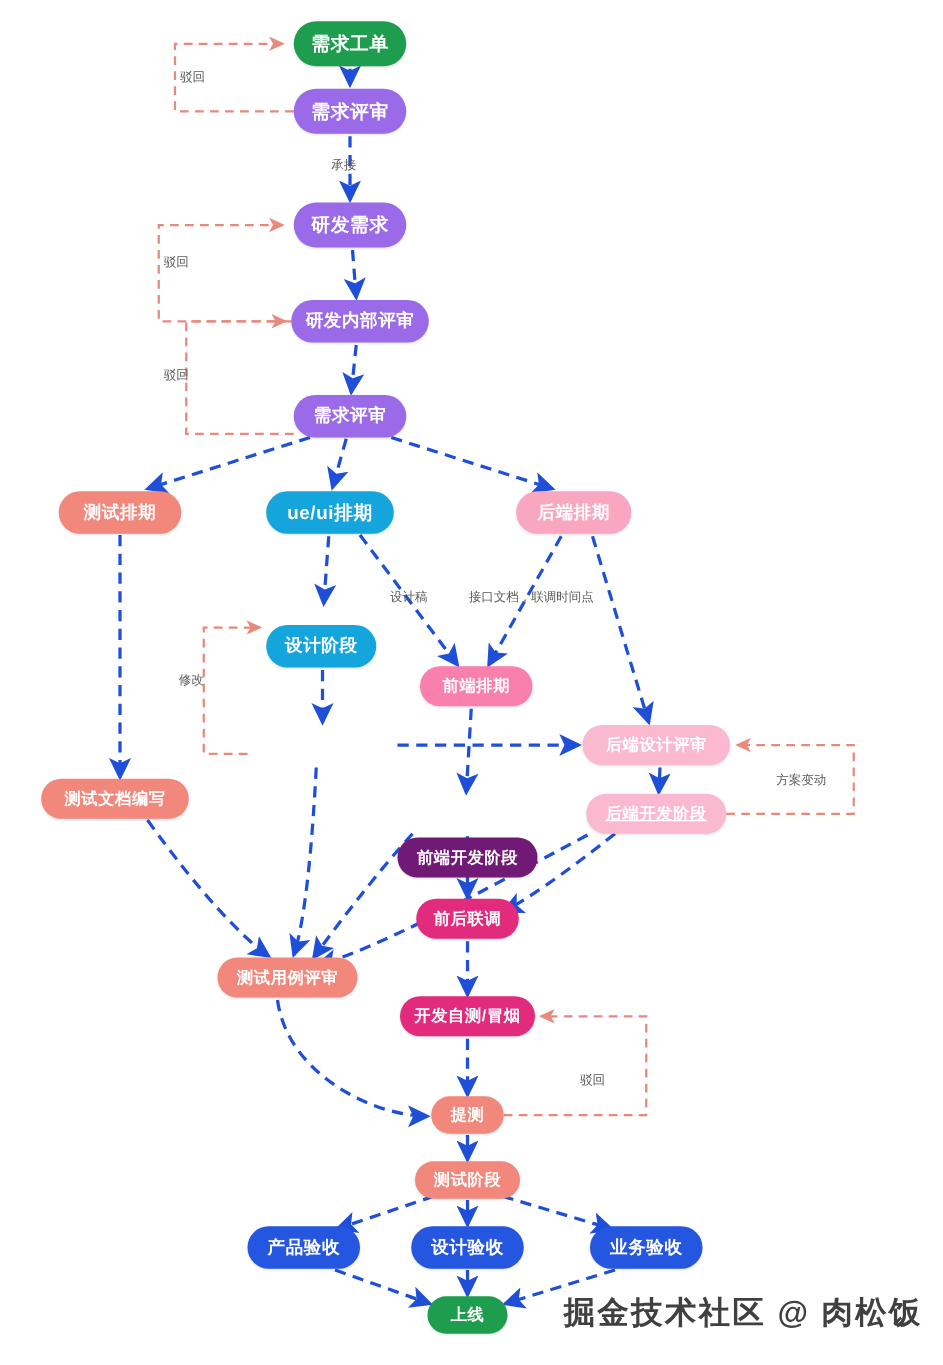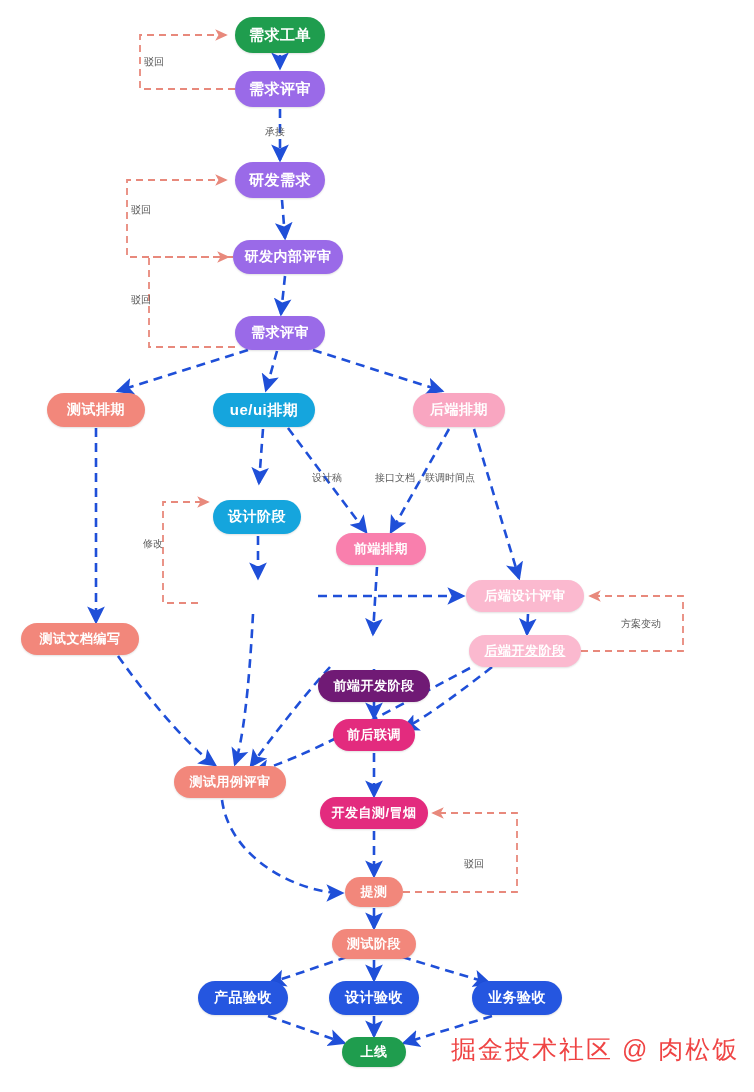--- a/index.html
+++ b/index.html
@@ -6,21 +6,21 @@
   body{width:754px;height:1092px;position:relative;overflow:hidden;
        font-family:"Liberation Sans","DejaVu Sans",sans-serif;}
   #stage{position:absolute;left:0;top:0;width:754px;height:1036px;}
   #edges{position:absolute;left:0;top:0;width:754px;height:1092px;}
   .node{position:absolute;display:flex;align-items:center;justify-content:center;
         border-radius:18px;color:#ffffff;font-weight:bold;white-space:nowrap;
         box-shadow:0 1px 2px rgba(0,0,0,.12);letter-spacing:.5px;
         transform:translate(-50%,-50%);}
   .elabel{position:absolute;transform:translate(-50%,-50%);color:#5a5a5a;
           font-size:10px;white-space:nowrap;background:transparent;}
-  .wm{position:absolute;color:#ef4444;font-weight:normal;font-size:25px;
+  .wm{position:absolute;color:#404040;font-weight:bold;font-size:25px;
       white-space:nowrap;letter-spacing:2px;}
 </style>
 </head>
 <body>
 
 <div id="stage">
 
   <svg id="edges" viewBox="0 0 754 1092" width="754" height="1092">
     <defs>
       <marker id="ab" markerWidth="8" markerHeight="8" refX="6" refY="4" orient="auto" markerUnits="strokeWidth">
@@ -105,21 +105,21 @@
   </div>
   <div class="node" style="left: 257px; top: 502px; width: 88px; height: 34px; background: rgb(21, 165, 221); font-size: 14px; border-radius: 17px; margin-top: 15px;">
     <span>设计阶段</span>
   </div>
   <div class="node" style="left: 381px; top: 549px; width: 90px; height: 32px; background: rgb(249, 127, 173); font-size: 13px; border-radius: 16px;">
     <span>前端排期</span>
   </div>
   <div class="node" style="left: 525px; top: 596px; width: 118px; height: 32px; background: rgb(251, 185, 207); font-size: 13px; border-radius: 16px;">
     <span>后端设计评审</span>
   </div>
-  <div class="node" style="left: 80px; top: 639px; width: 118px; height: 32px; background: rgb(242, 135, 123); font-size: 13px; border-radius: 16px; text-align: center;">
+  <div class="node" style="left: 92px; top: 639px; width: 118px; height: 32px; background: rgb(242, 135, 123); font-size: 13px; border-radius: 16px; text-align: center;">
     <span>测试文档编写</span>
   </div>
   <div class="node" style="left: 374px; top: 686px; width: 112px; height: 32px; background: #701a75; font-size: 13px; border-radius: 16px;">
     <span>前端开发阶段</span>
   </div>
   <div class="node" style="left: 525px; top: 651px; width: 112px; height: 32px; background: rgb(251, 185, 207); font-size: 13px; border-radius: 16px; text-decoration: underline;">
     <span>后端开发阶段</span>
   </div>
   <div class="node" style="left: 374px; top: 735px; width: 82px; height: 32px; background: rgb(227, 43, 126); font-size: 13px; border-radius: 16px;">
     <span>前后联调</span>

